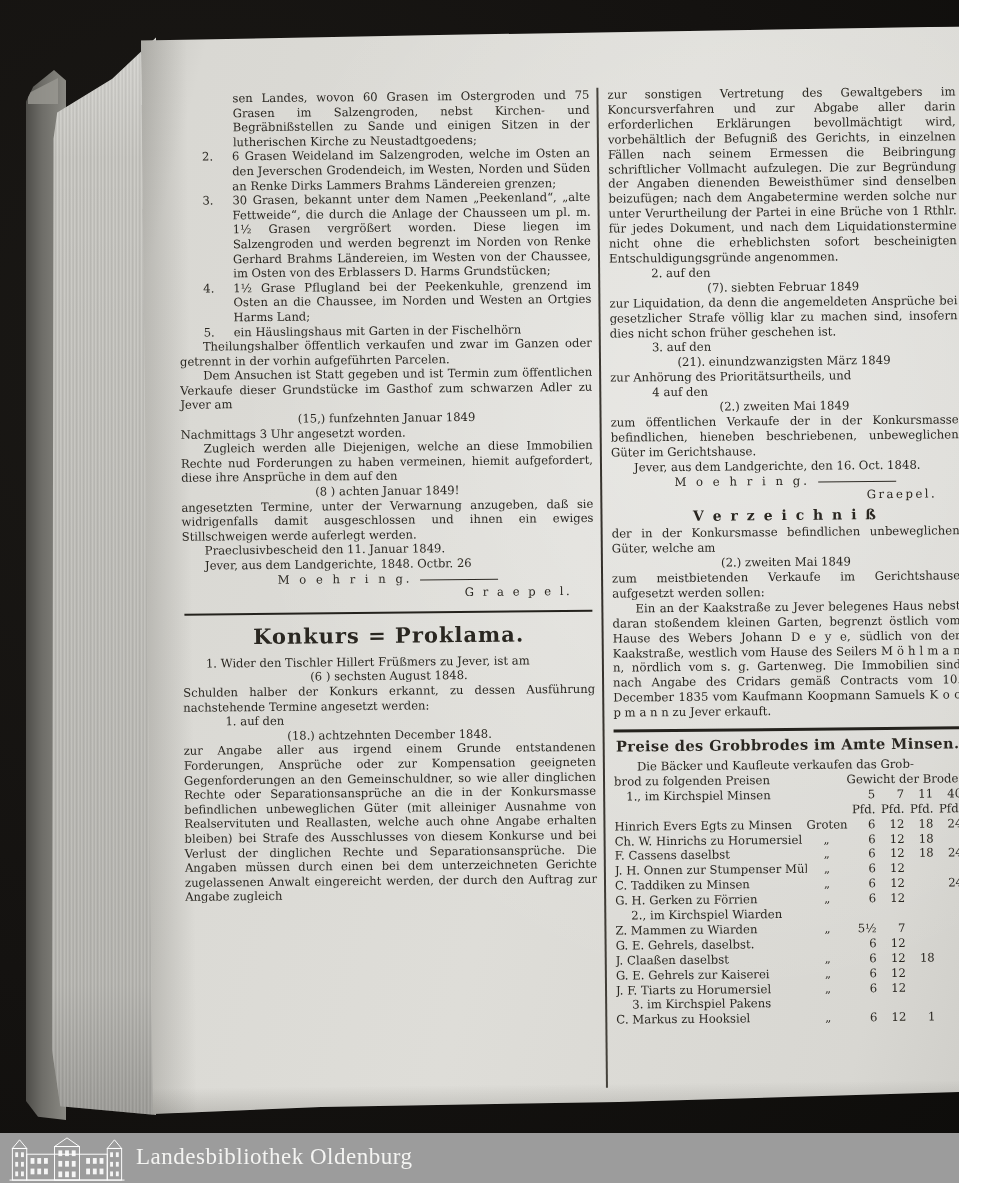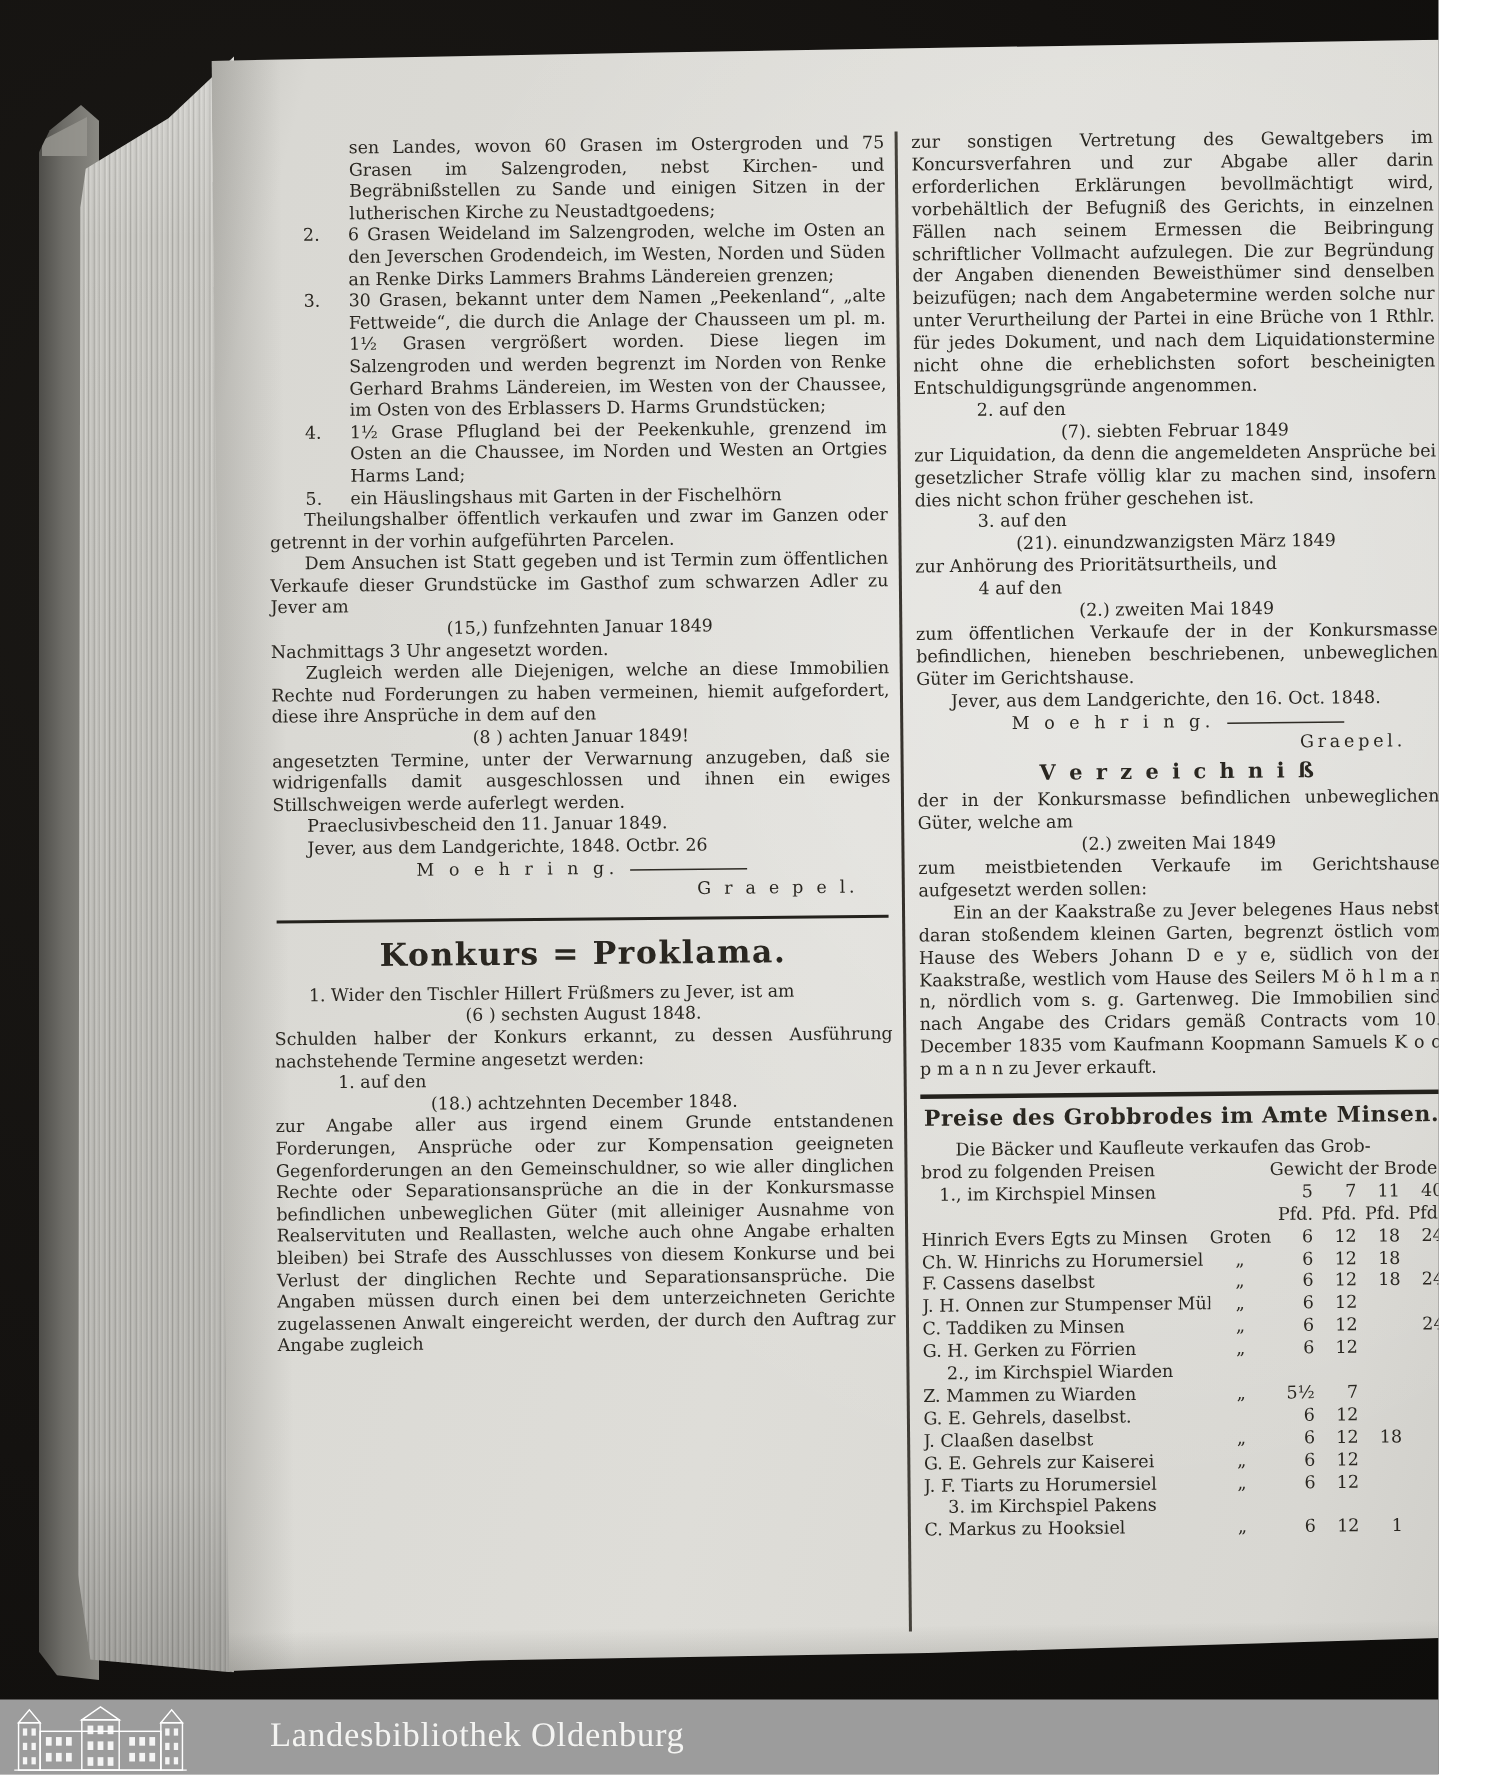--- a/index.html
+++ b/index.html
@@ -100,21 +100,21 @@
   .edge-mark{ position:absolute; right:-6px; bottom:1px; font-size:10px; opacity:.7; }
   
   .footer-bar{
     position:absolute; left:0; bottom:0; width:1000px; height:50px;
     background:#9c9c9c; display:flex; align-items:center;
   }
   .footer-logo{ position:absolute; left:8px; top:3px; }
   .footer-label{
     position:absolute; left:136px; top:11px;
     font-family:"Liberation Serif","DejaVu Serif",serif;
-    font-size:23px; color:#f4f4f2; letter-spacing:.5px;margin-left:44px;
+    font-size:23px; color:#f4f4f2; letter-spacing:.5px;
   }
 </style>
 </head>
 <body>
 
 <div class="stage">
 
   <div class="book-cover"></div>
   <div class="page-stack"></div>
 

